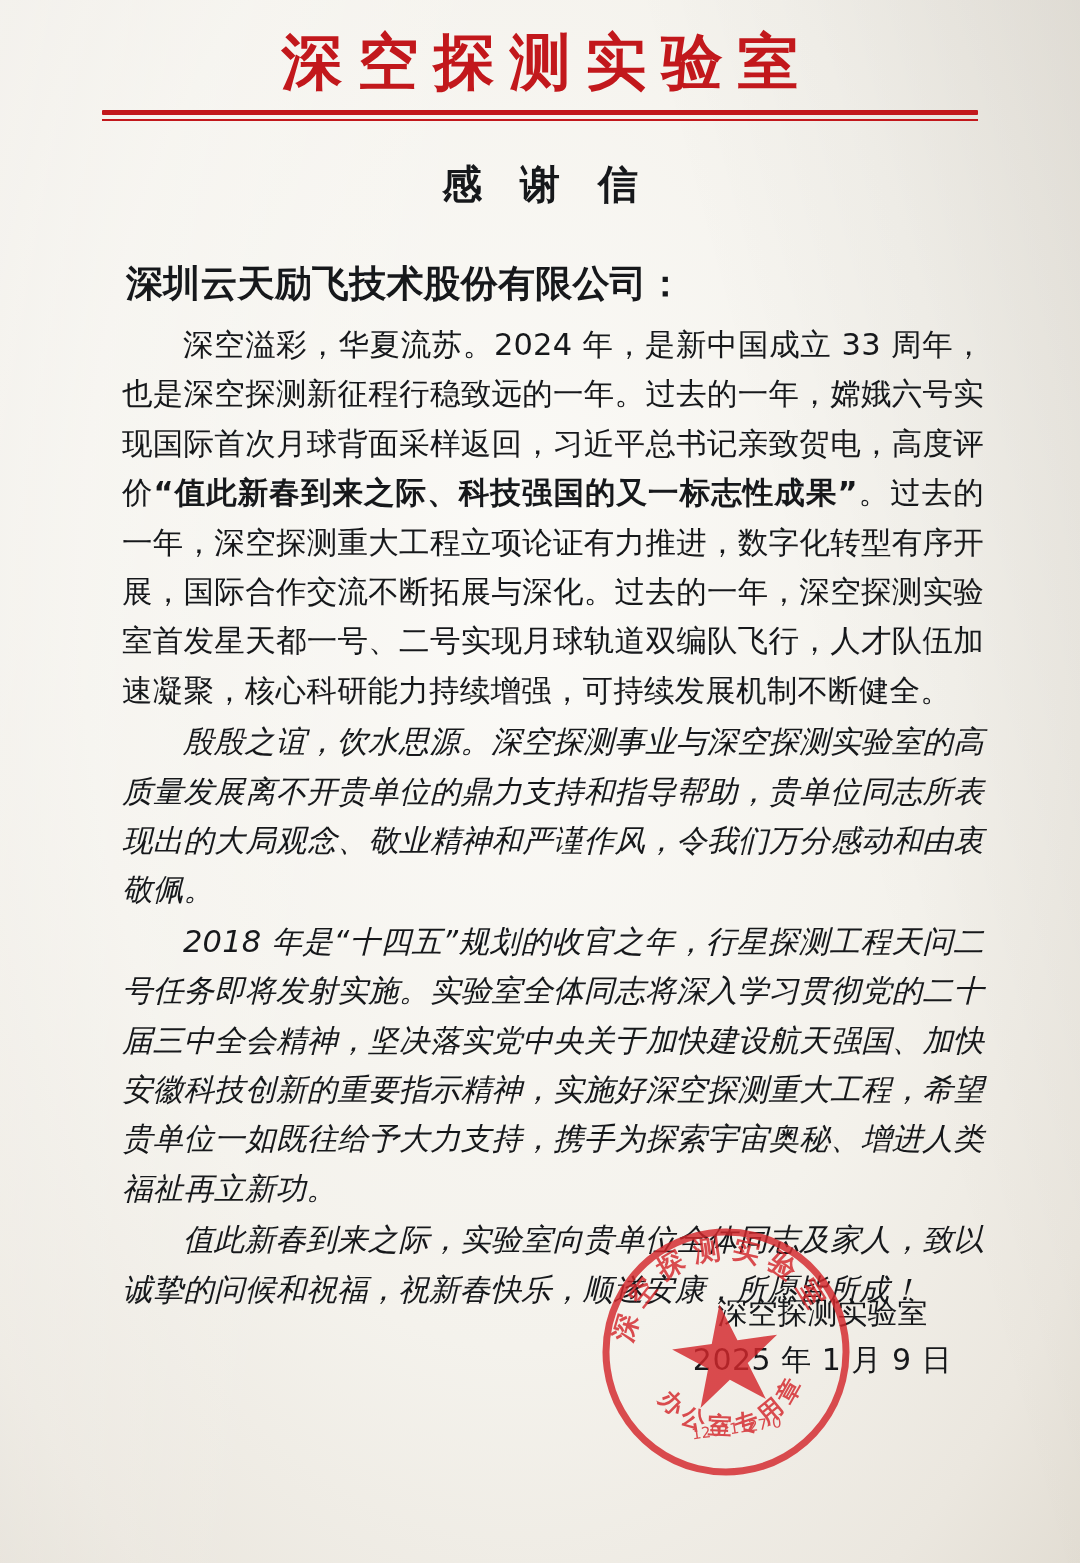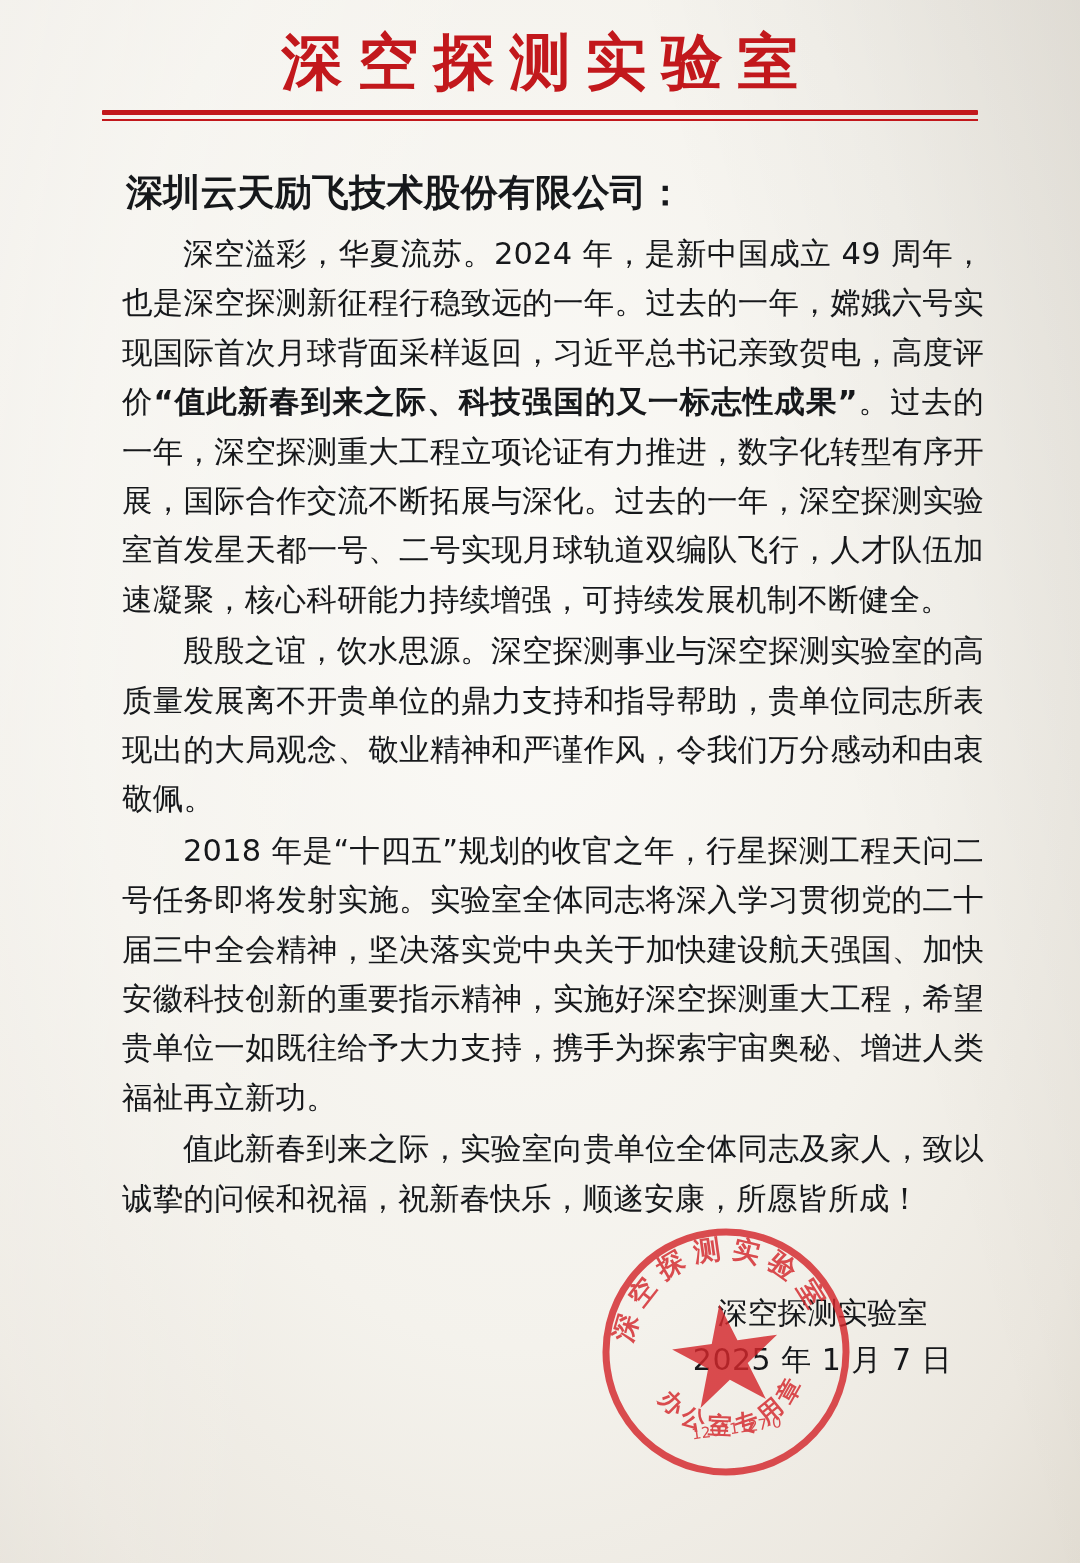--- a/index.html
+++ b/index.html
@@ -96,21 +96,21 @@
     margin-bottom: 6px;
     padding-left: 34px;
   }
   .para {
     text-indent: 2em;
     margin: 0;
     padding: 0 4px 0 30px;
     text-align: justify;
     text-justify: inter-ideograph;
   }
-  .para + .para { margin-top: 2px; }
+  .para + .para { margin-top: 2px; font-style: italic; }
   .em-quote { font-weight: 700; }
 
   
   .signature {
     position: absolute;
     right: 128px;
     top: 1290px;
     text-align: center;
     font-size: 30px;
     line-height: 1.55;
@@ -141,39 +141,40 @@
 <div class="sheet">
 
   <div class="letterhead">
     <div class="letterhead-title">深空探测实验室</div>
     <div class="rule-group">
       <div class="rule-thick"></div>
       <div class="rule-thin"></div>
     </div>
   </div>
 
+  <div class="doc-title">感 谢 信</div>
 
   <div class="body-block">
     <div class="salutation">深圳云天励飞技术股份有限公司：</div>
 
     <p class="para">
-      <span>深空溢彩，华夏流苏。2024 年，是新中国成立 49 周年，也是深空探测新征程行稳致远的一年。过去的一年，嫦娥六号实现国际首次月球背面采样返回，习近平总书记亲致贺电，高度评价</span><span class="em-quote">“值此新春到来之际、科技强国的又一标志性成果”</span><span>。过去的一年，深空探测重大工程立项论证有力推进，数字化转型有序开展，国际合作交流不断拓展与深化。过去的一年，深空探测实验室首发星天都一号、二号实现月球轨道双编队飞行，人才队伍加速凝聚，核心科研能力持续增强，可持续发展机制不断健全。</span>
+      <span>深空溢彩，华夏流苏。2024 年，是新中国成立 33 周年，也是深空探测新征程行稳致远的一年。过去的一年，嫦娥六号实现国际首次月球背面采样返回，习近平总书记亲致贺电，高度评价</span><span class="em-quote">“值此新春到来之际、科技强国的又一标志性成果”</span><span>。过去的一年，深空探测重大工程立项论证有力推进，数字化转型有序开展，国际合作交流不断拓展与深化。过去的一年，深空探测实验室首发星天都一号、二号实现月球轨道双编队飞行，人才队伍加速凝聚，核心科研能力持续增强，可持续发展机制不断健全。</span>
     </p>
 
     <p class="para">殷殷之谊，饮水思源。深空探测事业与深空探测实验室的高质量发展离不开贵单位的鼎力支持和指导帮助，贵单位同志所表现出的大局观念、敬业精神和严谨作风，令我们万分感动和由衷敬佩。</p>
 
     <p class="para">2018 年是“十四五”规划的收官之年，行星探测工程天问二号任务即将发射实施。实验室全体同志将深入学习贯彻党的二十届三中全会精神，坚决落实党中央关于加快建设航天强国、加快安徽科技创新的重要指示精神，实施好深空探测重大工程，希望贵单位一如既往给予大力支持，携手为探索宇宙奥秘、增进人类福祉再立新功。</p>
 
     <p class="para">值此新春到来之际，实验室向贵单位全体同志及家人，致以诚挚的问候和祝福，祝新春快乐，顺遂安康，所愿皆所成！</p>
   </div>
 </div>
 
 <div class="signature">
   <div class="sign-org">深空探测实验室</div>
-  <div class="sign-date">2025 年 1 月 7 日</div>
+  <div class="sign-date">2025 年 1 月 9 日</div>
 </div>
 
 <div class="seal">
   <svg width="268" height="268" viewBox="0 0 268 268" xmlns="http://www.w3.org/2000/svg">
     <defs>
       <path id="arcTop" d="M 40 134 A 94 94 0 0 1 228 134" fill="none"></path>
       <path id="arcBottom" d="M 52 134 A 82 82 0 0 0 216 134" fill="none"></path>
     </defs>
     <g transform="rotate(-8 134 134)">
       <circle cx="134" cy="134" r="120" fill="none" stroke="#d4272c" stroke-width="7"></circle>

